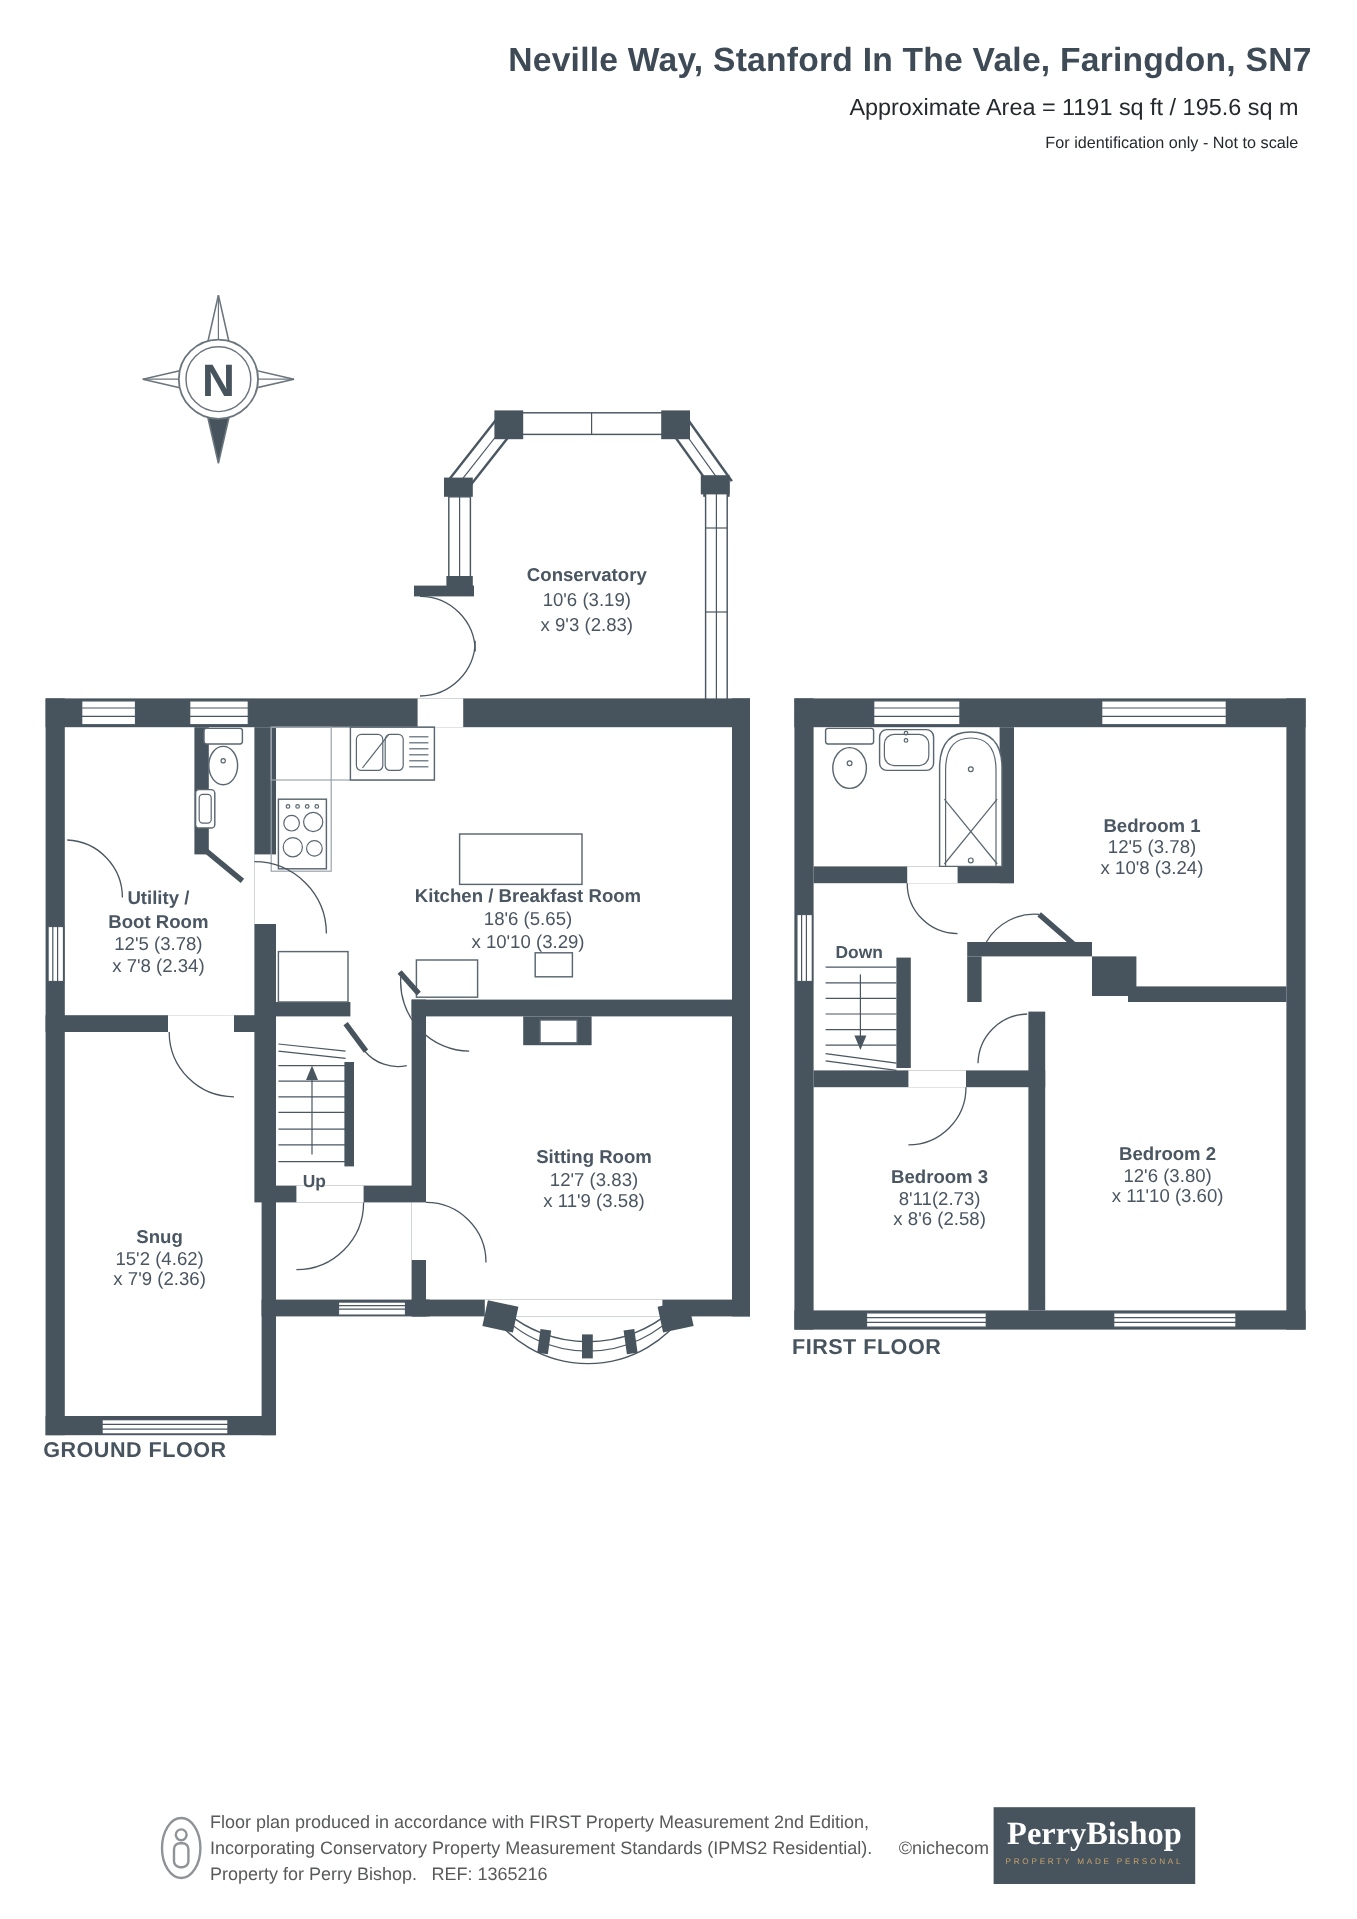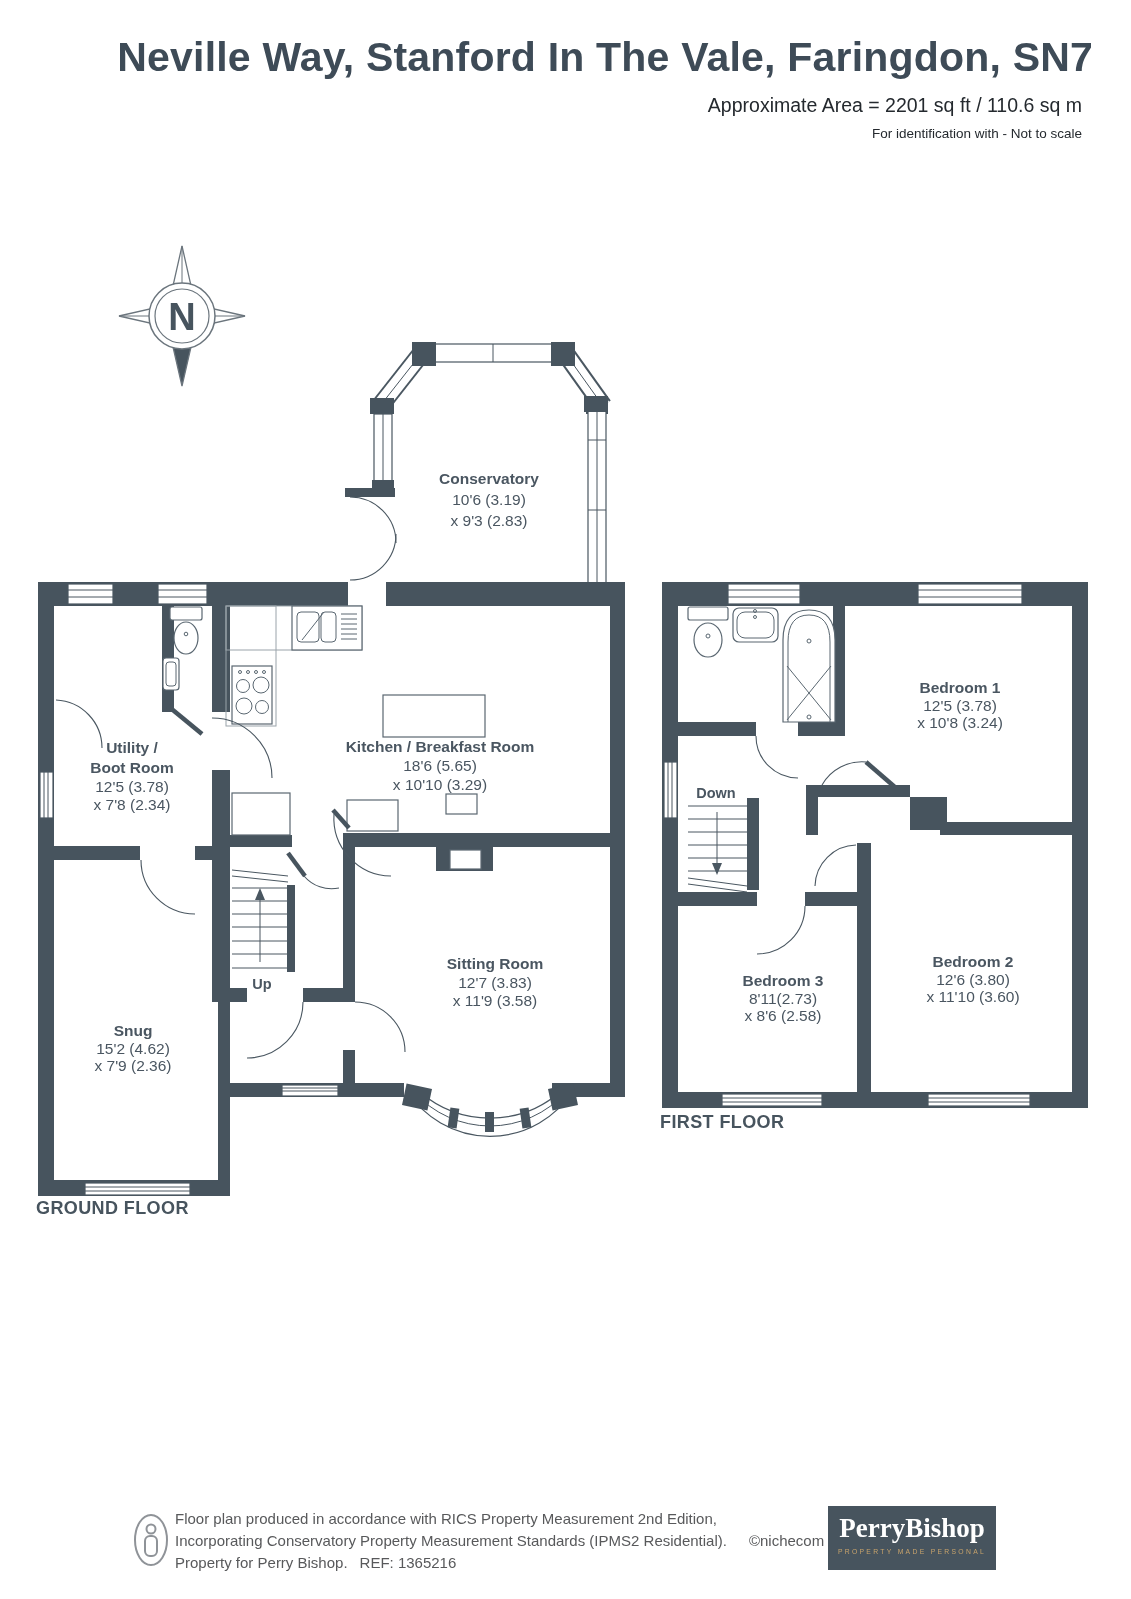--- a/index.html
+++ b/index.html
@@ -1,19 +1,19 @@
 <!DOCTYPE html>
 <html><head>
 <meta charset="utf-8">
 <style>
   html,body{margin:0;padding:0;background:#fff;}
   .page{position:relative;width:1131px;height:1599px;background:#fff;overflow:hidden;
         font-family:"Liberation Sans",sans-serif;}
   .hdr{position:absolute;top:34px;right:38px;text-align:right;}
-  .hdr .title{font-size:41px;font-weight:bold;color:#3E4B57;letter-spacing:.2px;}
+  .hdr .title{font-size:28px;font-weight:bold;color:#3E4B57;letter-spacing:.2px;}
   .hdr .area{font-size:19.5px;color:#24292e;margin-top:13px;padding-right:11px;}
   .hdr .note{font-size:13.5px;color:#24292e;margin-top:9px;padding-right:11px;}
   svg text{font-family:"Liberation Sans",sans-serif;}
   .rname{font-size:15.5px;font-weight:bold;fill:#4A5661;}
   .rdim{font-size:15.5px;fill:#4A5661;}
   .flbl{font-size:18px;font-weight:bold;fill:#47545E;letter-spacing:.4px;}
   .slbl{font-size:14.5px;font-weight:bold;fill:#4A5661;}
   .wall{fill:#47545E;}
   .gap{fill:#fff;}
   .win{fill:#fff;stroke:#4A5761;stroke-width:1.2;}
@@ -33,22 +33,22 @@
         margin-top:7px;}
   .logo .ltag{font-size:6.8px;letter-spacing:2.3px;color:#C8A36B;margin-top:4px;}
 </style>
 </head>
 <body>
 
 <div class="page">
 
   <div class="hdr">
     <div class="title">Neville Way, Stanford In The Vale, Faringdon, SN7</div>
-    <div class="area">Approximate Area = 2201 sq ft / 110.6 sq m</div>
-    <div class="note">For identification with - Not to scale</div>
+    <div class="area">Approximate Area = 1191 sq ft / 195.6 sq m</div>
+    <div class="note">For identification only - Not to scale</div>
   </div>
 
   <svg width="1131" height="1599" viewBox="0 0 1131 1599" style="position:absolute;left:0;top:0;">
 
     <g>
       <polygon class="cmp" points="182,246 170,299 194,299" stroke-width="1.3"></polygon>
       <polygon class="cmp" points="119,316 167,305 167,327" stroke-width="1.3"></polygon>
       <polygon class="cmp" points="245,316 197,305 197,327" stroke-width="1.3"></polygon>
       <polygon points="182,386 170,334 194,334" fill="#47545E" stroke="#6B757D" stroke-width="1.3"></polygon>
       <line x1="182" y1="246" x2="182" y2="290" stroke="#6B757D" stroke-width="1"></line>
@@ -317,21 +317,21 @@
     </g>
 
     <g>
       <ellipse cx="151" cy="1540" rx="16" ry="25" fill="none" stroke="#8F9398" stroke-width="2"></ellipse>
       <circle cx="151" cy="1529" r="4.5" fill="none" stroke="#8F9398" stroke-width="2"></circle>
       <rect x="145" y="1536" width="12" height="20" rx="5" fill="none" stroke="#8F9398" stroke-width="2"></rect>
     </g>
   </svg>
 
   <div class="ftxt">
-    <div>Floor plan produced in accordance with RICS Property Measurement 2nd Edition,</div>
+    <div>Floor plan produced in accordance with FIRST Property Measurement 2nd Edition,</div>
     <div>
       <span>Incorporating Conservatory Property Measurement Standards (IPMS2 Residential).</span><span class="credit">©nichecom 2025.</span>
     </div>
     <div>
       <span>Property for Perry Bishop.</span><span class="ref">REF: 1365216</span>
     </div>
   </div>
 
   <div class="logo">
     <div class="lname">PerryBishop</div>

